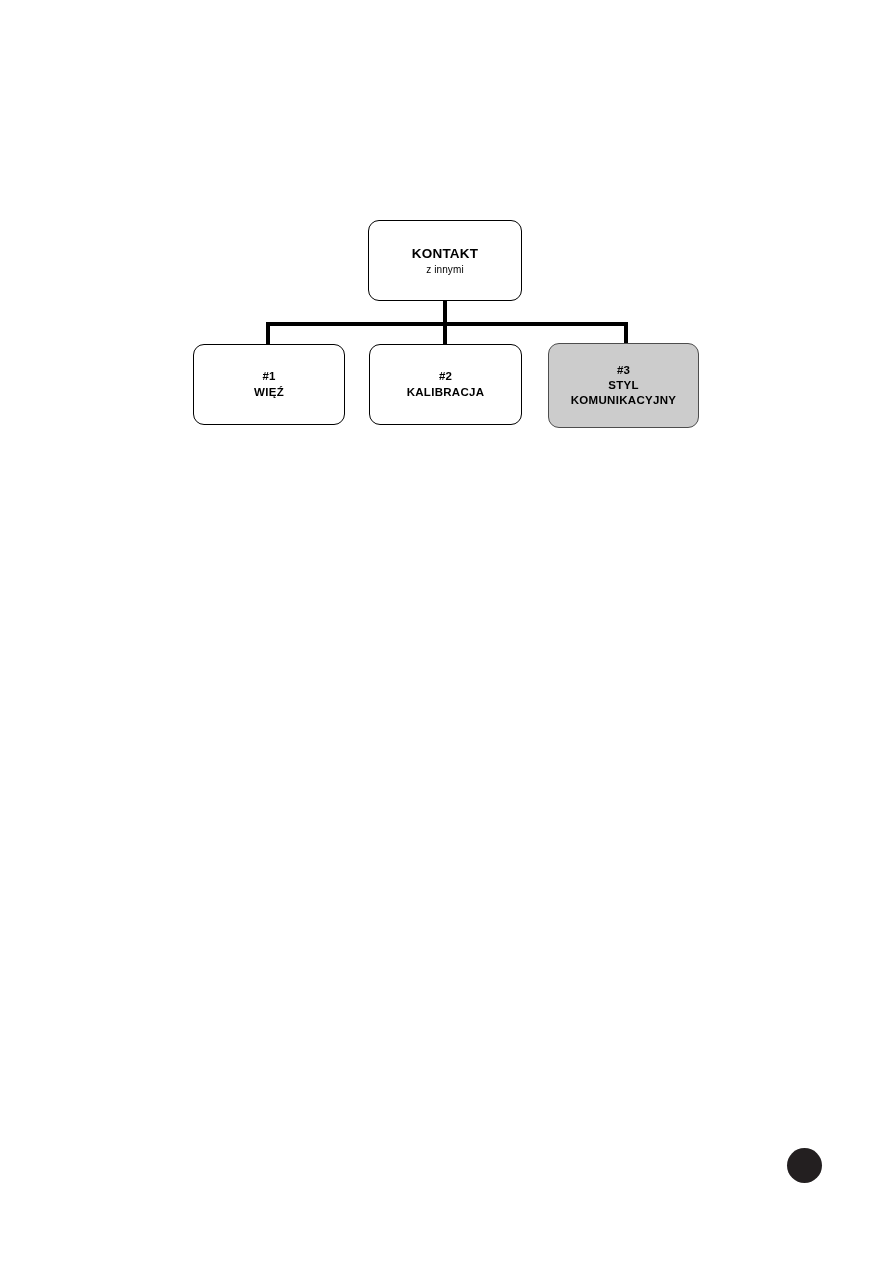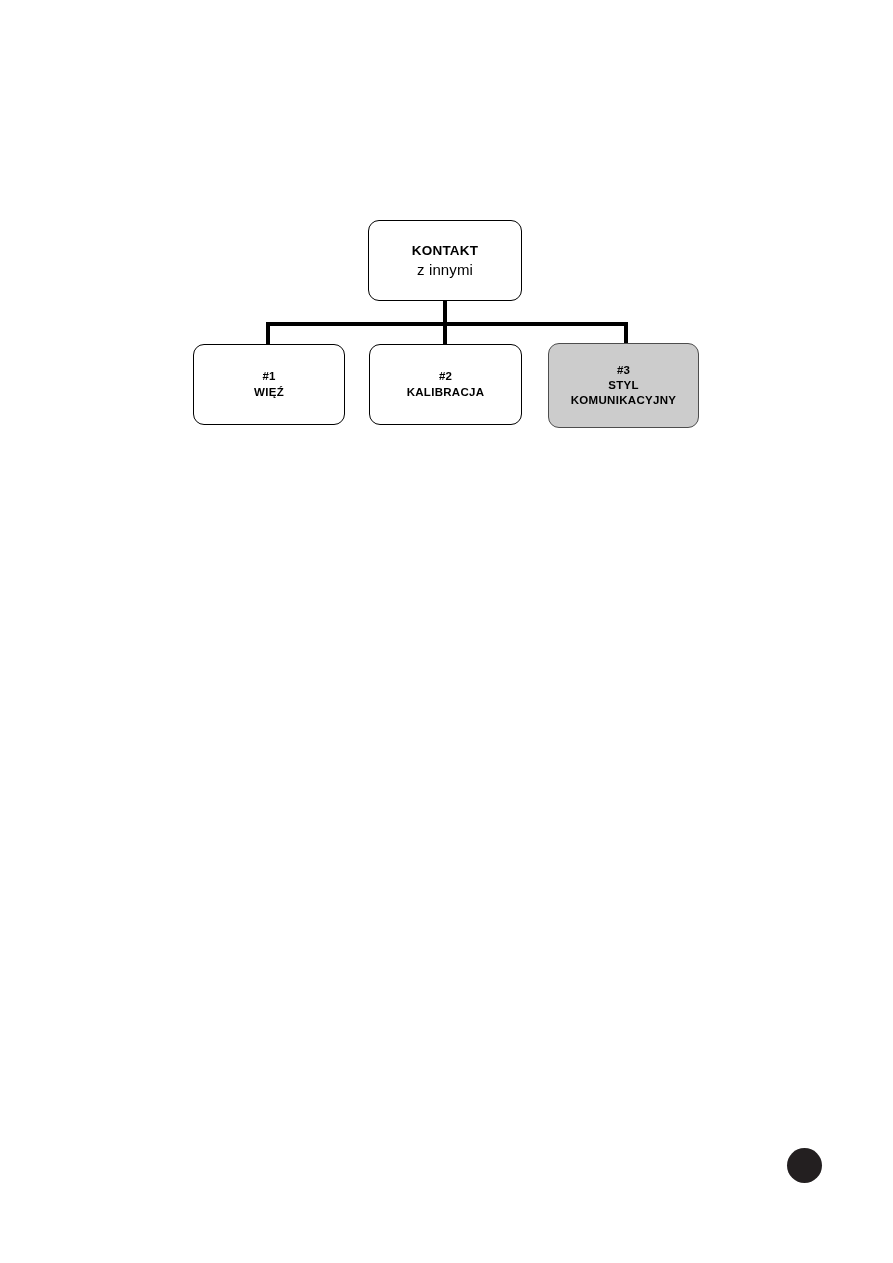--- a/index.html
+++ b/index.html
@@ -80,21 +80,21 @@
     border-width: 1.8px;
   }
 
   .node-title {
     font-size: 13.5px;
     font-weight: bold;
     letter-spacing: 0.2px;
   }
 
   .node-sub {
-    font-size: 15px;
+    font-size: 10px;
     font-weight: normal;
     letter-spacing: 0.1px;
   }
 
   .node-num {
     font-size: 11.5px;
     font-weight: bold;
     letter-spacing: 0.2px;
   }
 

